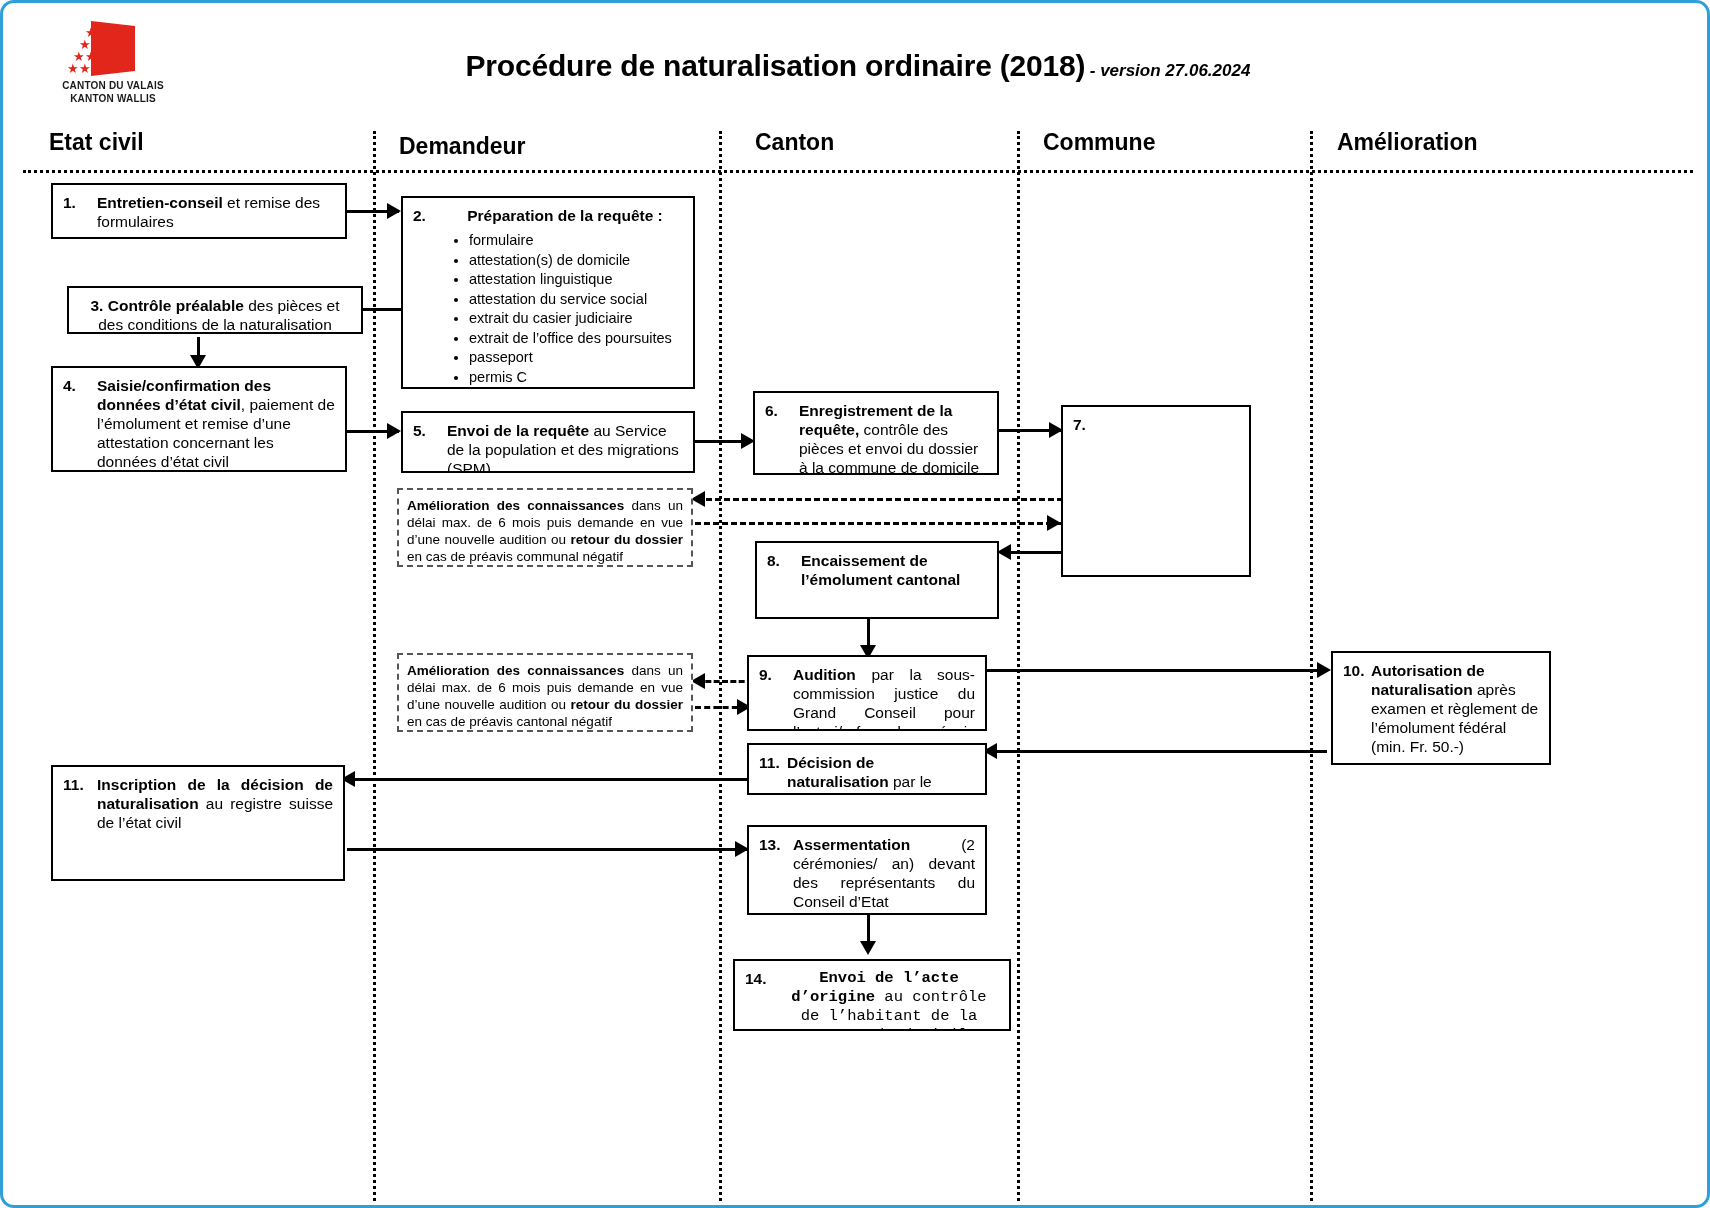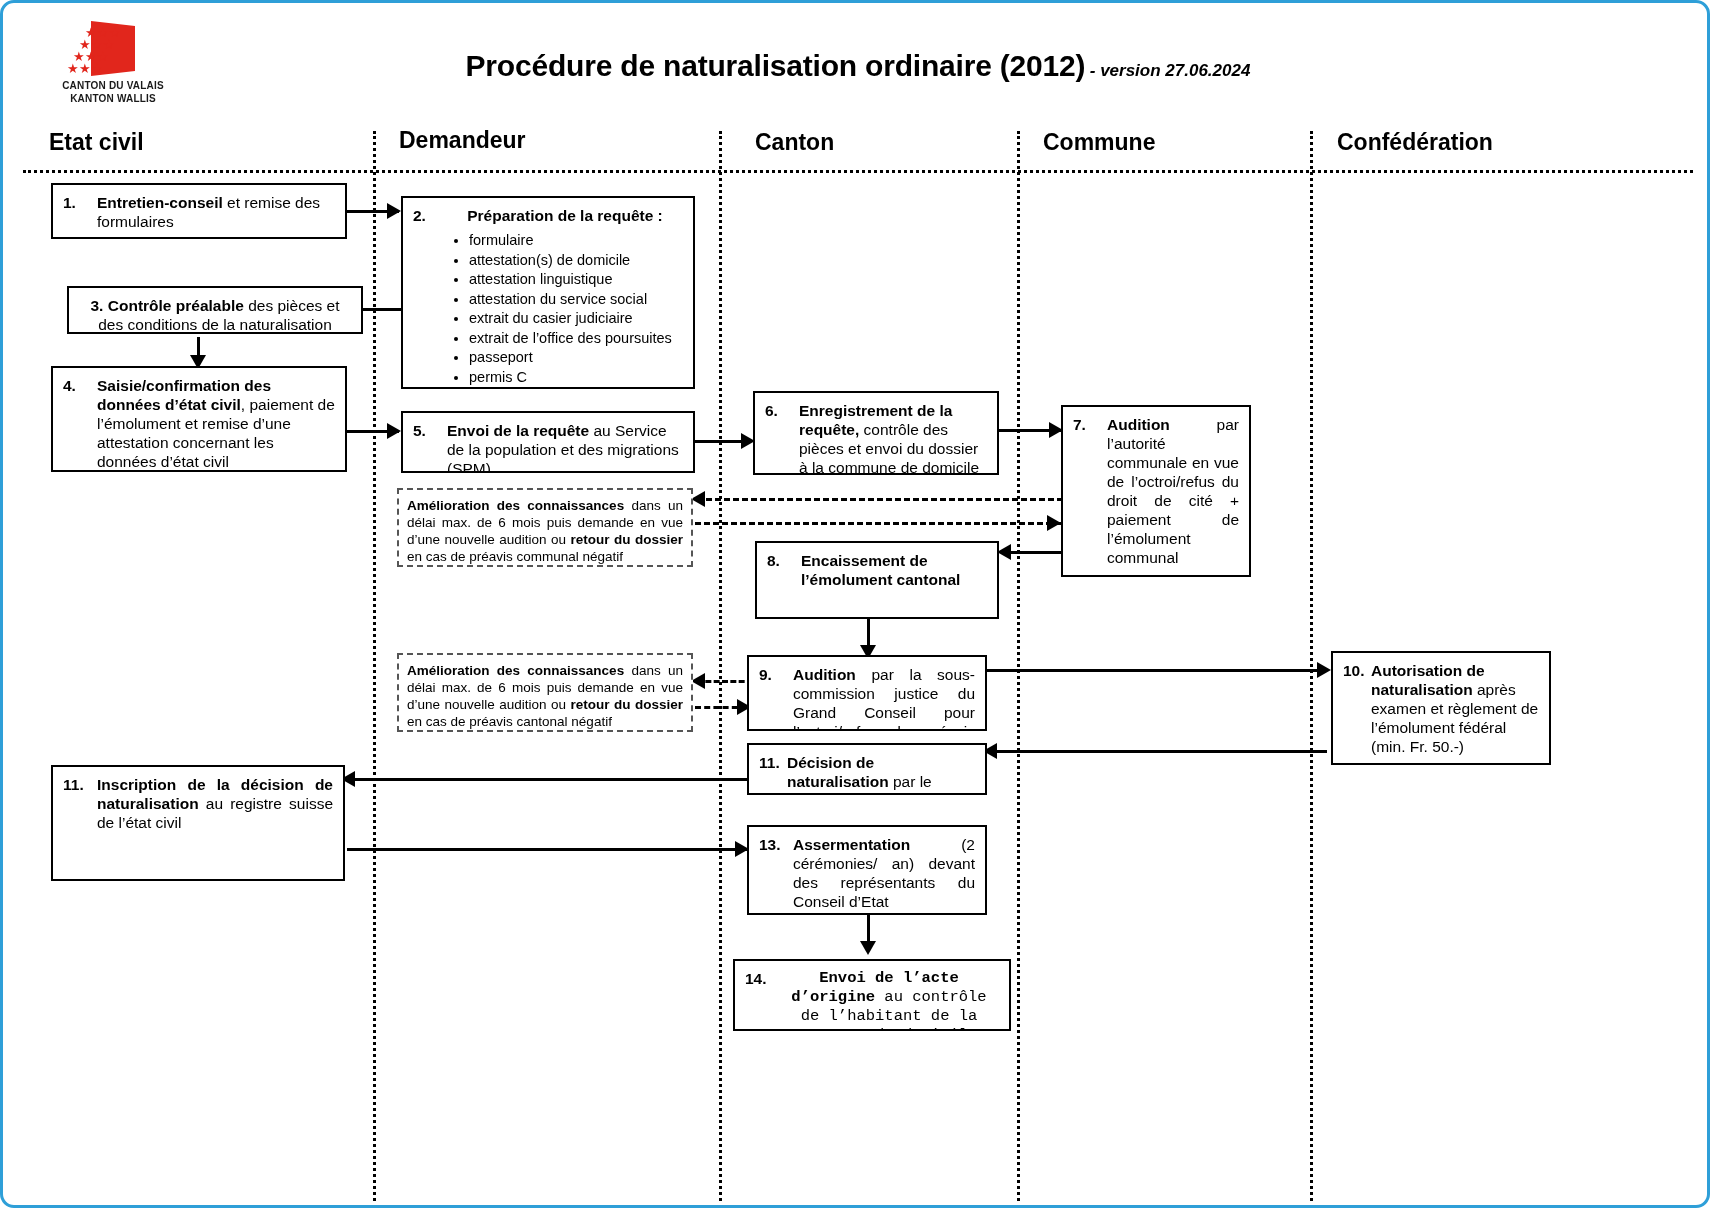--- a/index.html
+++ b/index.html
@@ -87,29 +87,29 @@
     <span class="logo-star" style="left:14px;top:45px;">★</span>
     <span class="logo-star" style="left:26px;top:45px;">★</span>
     <span class="logo-star" style="left:38px;top:45px;">★</span>
     <div id="logo-text">
       <div>CANTON DU VALAIS</div>
       <div>KANTON WALLIS</div>
     </div>
   </div>
 
   <div id="title-wrap">
-    <span id="title">Procédure de naturalisation ordinaire (2012)</span>
+    <span id="title">Procédure de naturalisation ordinaire (2018)</span>
     <span id="version">- version 27.06.2024</span>
   </div>
 
   <div class="lane-title" style="left:46px;  top:126px;">Etat civil</div>
-  <div class="lane-title" style="left:396px; top:124px;">Demandeur</div>
+  <div class="lane-title" style="left:396px; top:130px;">Demandeur</div>
   <div class="lane-title" style="left:752px; top:126px;">Canton</div>
   <div class="lane-title" style="left:1040px;top:126px;">Commune</div>
-  <div class="lane-title" style="left:1334px;top:126px;">Confédération</div>
+  <div class="lane-title" style="left:1334px;top:126px;">Amélioration</div>
 
   <div class="lane-div" style="left:370px;"></div>
   <div class="lane-div" style="left:716px;"></div>
   <div class="lane-div" style="left:1014px;"></div>
   <div class="lane-div" style="left:1307px;"></div>
   <div id="lane-hr"></div>
 
   <div class="ln h" style="left:344px; top:207px; width:52px;"></div>
   <div class="arw arw-r" style="left:384px; top:200px;"></div>
 
@@ -212,21 +212,20 @@
   <div class="box" style="left:750px; top:388px; width:246px; height:84px;">
     <div class="hang">
       <span class="num">6.</span>
       <span class="body"><b>Enregistrement de la requête,</b><span> contrôle des pièces et envoi du dossier à la commune de domicile</span></span>
     </div>
   </div>
 
   <div class="box just" style="left:1058px; top:402px; width:190px; height:172px;">
     <div class="hang">
       <span class="num">7.</span>
-      <span class="body"><b>Audition</b><span> par l’autorité communale en vue de l’octroi/refus du droit de cité + paiement de l’émolument communal</span></span>
     </div>
   </div>
 
   <div class="box" style="left:752px; top:538px; width:244px; height:78px;">
     <div class="hang">
       <span class="num">8.</span>
       <span class="body"><b>Encaissement de l’émolument cantonal</b></span>
     </div>
   </div>
 

